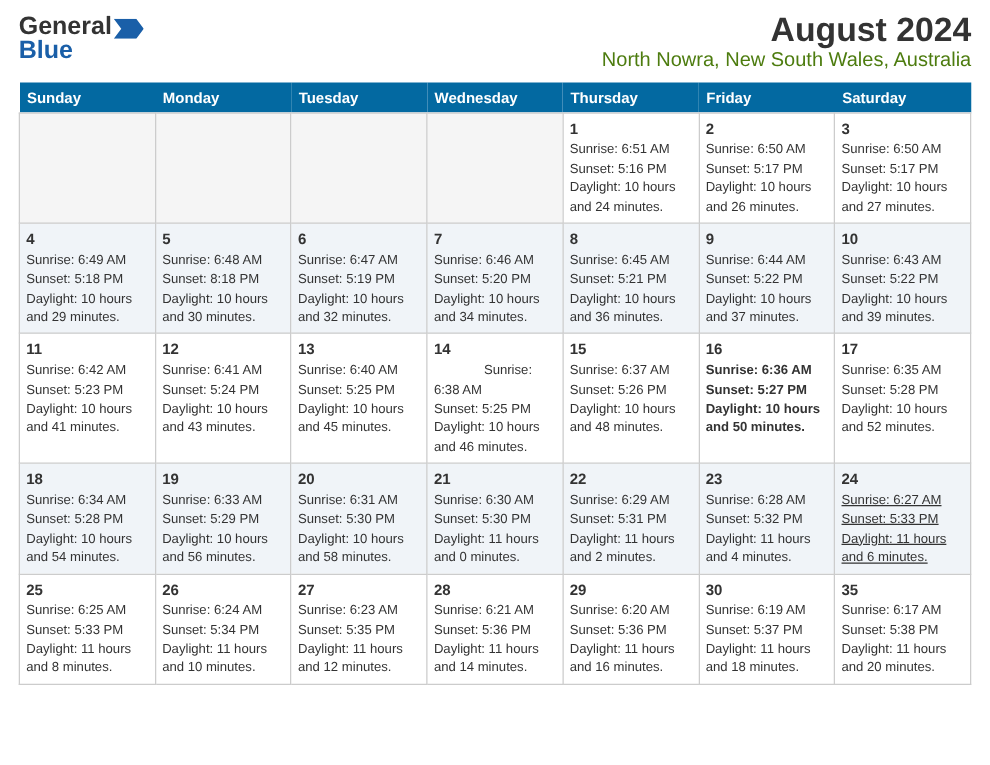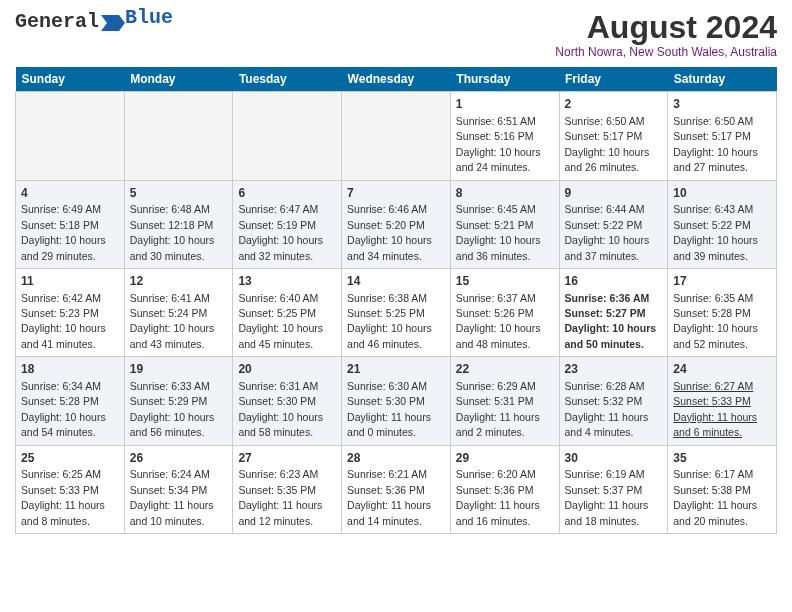--- a/index.html
+++ b/index.html
@@ -11,41 +11,40 @@
       padding: 10px 15px;
     }
     .header {
       display: flex;
       align-items: flex-start;
       justify-content: space-between;
       margin-bottom: 8px;
     }
     .logo {
       display: flex;
-      flex-direction: row;
+      flex-direction: column;
       align-items: flex-start;
-      font-family: Liberation Mono, monospace;
     }
     .logo-row {
       display: flex;
       align-items: center;
     }
     .title-block {
       text-align: right;
     }
     .title-block h1 {
-      font-size: 32px;
+      font-size: 27px;
       font-weight: bold;
       color: #333;
       line-height: 1.1;
     }
     .title-block h2 {
-      font-size: 12px;
+      font-size: 16px;
       font-weight: normal;
-      color: #701a75;
+      color: #4d7c0f;
     }
     table {
       width: 100%;
       border-collapse: collapse;
       font-size: 11px;
     }
     thead tr th {
       background-color: #0369a1;
       color: #fff;
       text-align: left;
@@ -131,21 +130,21 @@
 Daylight: 10 hours and 26 minutes.</span></td>
         <td><span class="day-num">3</span><span class="day-info" style="white-space: pre-line;">Sunrise: 6:50 AM
 Sunset: 5:17 PM
 Daylight: 10 hours and 27 minutes.</span></td>
       </tr>
       <tr class="row-group-even">
         <td><span class="day-num">4</span><span class="day-info" style="white-space: pre-line;">Sunrise: 6:49 AM
 Sunset: 5:18 PM
 Daylight: 10 hours and 29 minutes.</span></td>
         <td><span class="day-num">5</span><span class="day-info" style="white-space: pre-line;">Sunrise: 6:48 AM
-Sunset: 12:18 PM
+Sunset: 8:18 PM
 Daylight: 10 hours and 30 minutes.</span></td>
         <td><span class="day-num">6</span><span class="day-info" style="white-space: pre-line;">Sunrise: 6:47 AM
 Sunset: 5:19 PM
 Daylight: 10 hours and 32 minutes.</span></td>
         <td><span class="day-num">7</span><span class="day-info" style="white-space: pre-line;">Sunrise: 6:46 AM
 Sunset: 5:20 PM
 Daylight: 10 hours and 34 minutes.</span></td>
         <td><span class="day-num">8</span><span class="day-info" style="white-space: pre-line;">Sunrise: 6:45 AM
 Sunset: 5:21 PM
 Daylight: 10 hours and 36 minutes.</span></td>
@@ -159,21 +158,21 @@
       <tr class="row-group-odd">
         <td><span class="day-num">11</span><span class="day-info" style="white-space: pre-line;">Sunrise: 6:42 AM
 Sunset: 5:23 PM
 Daylight: 10 hours and 41 minutes.</span></td>
         <td><span class="day-num">12</span><span class="day-info" style="white-space: pre-line;">Sunrise: 6:41 AM
 Sunset: 5:24 PM
 Daylight: 10 hours and 43 minutes.</span></td>
         <td><span class="day-num">13</span><span class="day-info" style="white-space: pre-line;">Sunrise: 6:40 AM
 Sunset: 5:25 PM
 Daylight: 10 hours and 45 minutes.</span></td>
-        <td><span class="day-num">14</span><span class="day-info" style="white-space: pre-line;">Sunrise: 6:38 AM
+        <td><span class="day-num">14</span><span class="day-info" style="white-space: pre-line; margin-left: 40px;">Sunrise: 6:38 AM
 Sunset: 5:25 PM
 Daylight: 10 hours and 46 minutes.</span></td>
         <td><span class="day-num">15</span><span class="day-info" style="white-space: pre-line;">Sunrise: 6:37 AM
 Sunset: 5:26 PM
 Daylight: 10 hours and 48 minutes.</span></td>
         <td><span class="day-num">16</span><span class="day-info" style="white-space: pre-line; font-weight: bold;">Sunrise: 6:36 AM
 Sunset: 5:27 PM
 Daylight: 10 hours and 50 minutes.</span></td>
         <td><span class="day-num">17</span><span class="day-info" style="white-space: pre-line;">Sunrise: 6:35 AM
 Sunset: 5:28 PM

